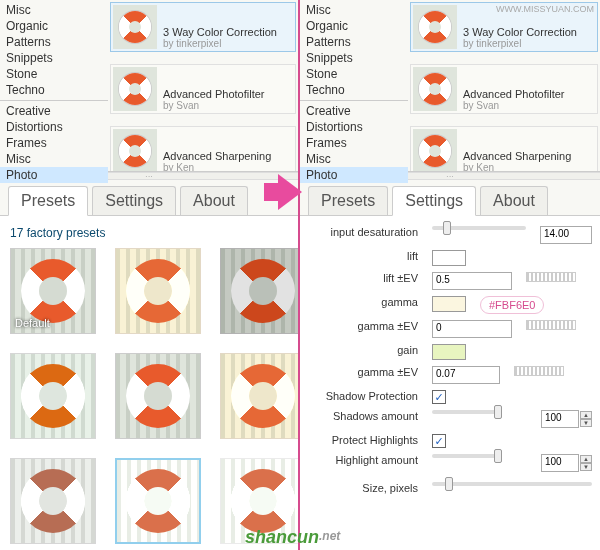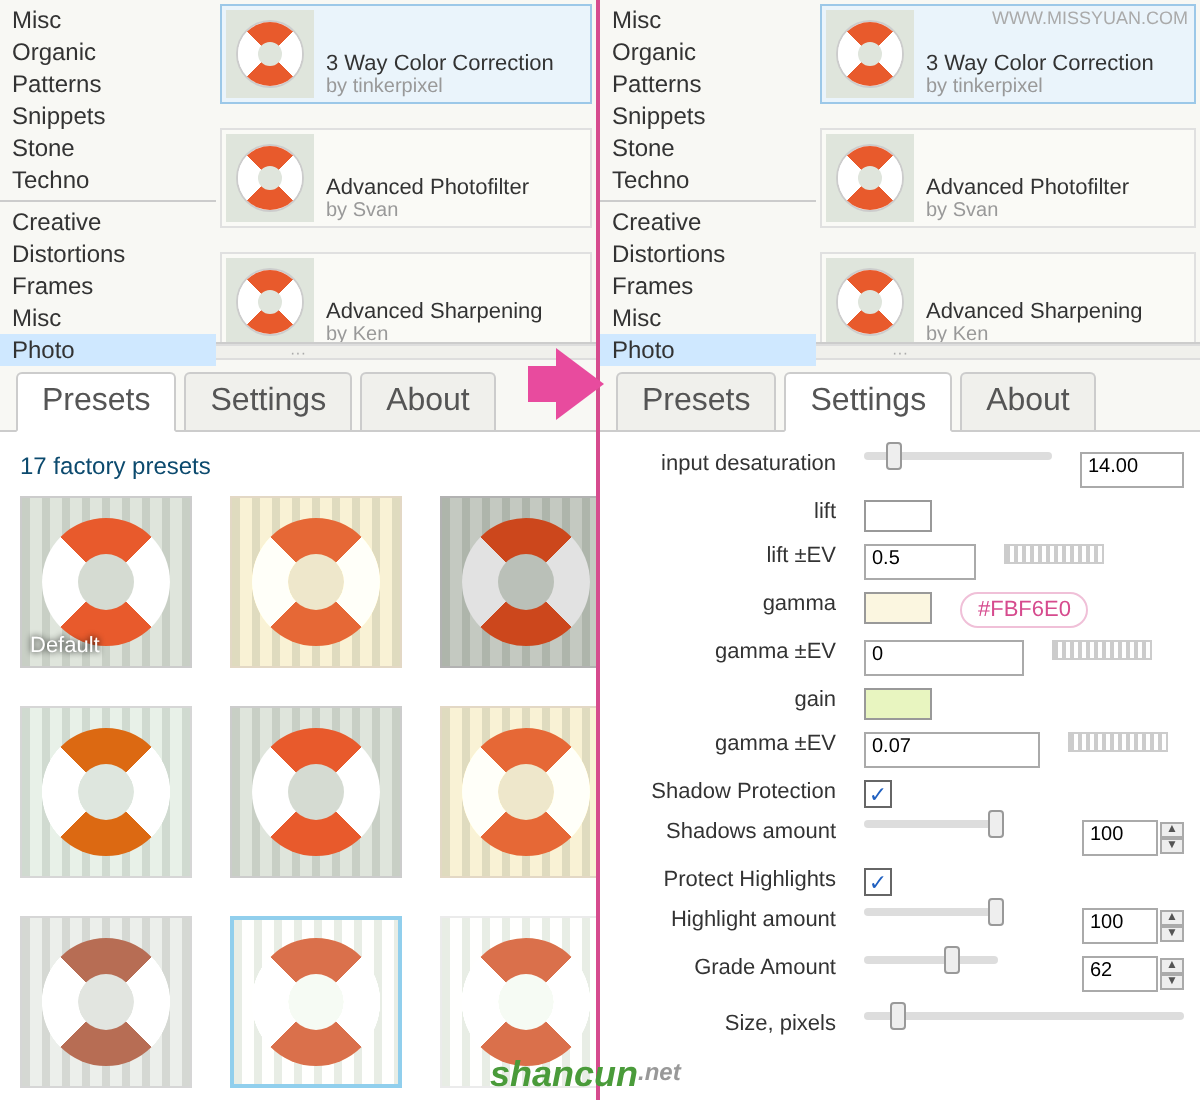--- a/index.html
+++ b/index.html
@@ -214,40 +214,40 @@
             <div class="slider-thumb" style="left:12%"></div>
           </div>
         <div class="value-box">14.00</div>
       </div>
       <div class="setting-row">
         <div class="setting-label">lift</div>
         <div class="color-swatch" style="#3d1128"></div>
       </div>
       <div class="setting-row">
         <div class="setting-label">lift ±EV</div>
-        <div class="value-box" style="width:56px">0.5</div>
+        <div class="value-box" style="width:80px">0.5</div>
         <span class="stripes"></span>
       </div>
       <div class="setting-row">
         <div class="setting-label">gamma</div>
         <div class="color-swatch" style="background:#FBF6E0"></div>
         <div class="color-hint">#FBF6E0</div>
       </div>
       <div class="setting-row">
         <div class="setting-label">gamma ±EV</div>
         <div class="value-box" style="width:80px">0</div>
         <span class="stripes"></span>
       </div>
       <div class="setting-row">
         <div class="setting-label">gain</div>
         <div class="color-swatch" style="background:#e8f5c0"></div>
       </div>
       <div class="setting-row">
         <div class="setting-label">gamma ±EV</div>
-        <div class="value-box" style="width:88px">0.07</div>
+        <div class="value-box" style="width:68px">0.07</div>
         <span class="stripes"></span>
       </div>
       <div class="setting-row">
         <div class="setting-label">Shadow Protection</div>
         <div class="checkbox">✓</div>
       </div>
       <div class="setting-row">
         <div class="setting-label">Shadows amount</div>
         <div class="slider">
             <div class="slider-thumb" style="left:92%"></div>
@@ -270,33 +270,20 @@
             <div class="slider-thumb" style="left:92%"></div>
           </div>
         <div class="spinner-box">
             <div class="value-box">100</div>
             <div class="spinner-btns">
               <span>▲</span>
               <span>▼</span>
             </div>
           </div>
       </div>
-      <div class="setting-row">
-        <div class="setting-label">Grade Amount</div>
-        <div class="slider">
-            <div class="slider-thumb" style="left:60%"></div>
-          </div>
-        <div class="spinner-box">
-            <div class="value-box">62</div>
-            <div class="spinner-btns">
-              <span>▲</span>
-              <span>▼</span>
-            </div>
-          </div>
-      </div>
       <div class="setting-row" style="margin-top:10px">
         <div class="setting-label">Size, pixels</div>
         <div class="slider">
             <div class="slider-thumb" style="left:8%"></div>
           </div>
       </div>
     </div>
   </div>
 </div>
 

